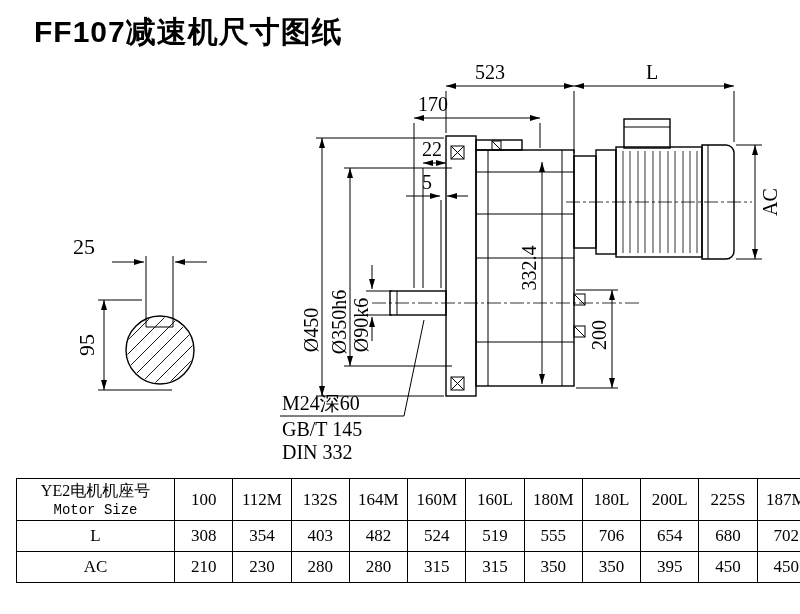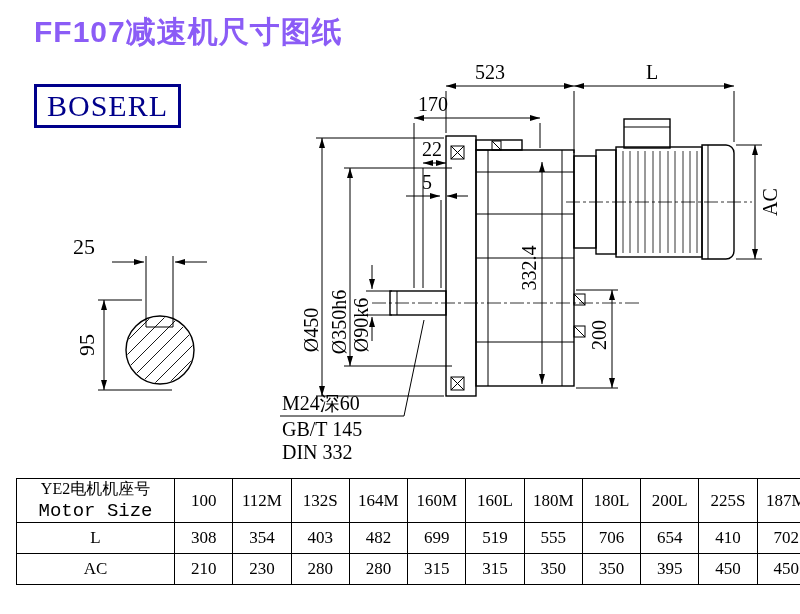--- a/index.html
+++ b/index.html
@@ -1,49 +1,46 @@
 <!DOCTYPE html>
 <html><head>
 <meta charset="utf-8">
 <style>
   * { margin:0; padding:0; box-sizing:border-box; }
   html,body { background:#fff; }
   body { width:800px; height:614px; font-family:"Liberation Sans",sans-serif; }
   .page { position:relative; width:800px; height:614px; background:#fff; overflow:hidden; }
-  .title { position:absolute; left:34px; top:12px; font-size:30px; font-weight:bold; color:#8b5cf6; letter-spacing:1px; font-family:"Liberation Sans",sans-serif; }
+  .title { position:absolute; left:34px; top:12px; font-size:30px; font-weight:bold; color:#000000; letter-spacing:1px; font-family:"Liberation Sans",sans-serif; }
   .brand-box { position:absolute; left:34px; top:84px; width:147px; height:44px; border:3px solid #00008b; display:flex; align-items:center; justify-content:center; background:#fff; }
   .brand-box span { font-family:"Liberation Serif",serif; font-size:30px; color:#00008b; letter-spacing:1px; }
   svg.drawing { position:absolute; left:0; top:0; }
   svg text { font-family:"Liberation Serif",serif; fill:#000; }
   .dt { font-size:20px; }
   .dt-big { font-size:22px; }
   .ol { fill:none; stroke:#000; stroke-width:1.4; }
   .olw { fill:#fff; stroke:#000; stroke-width:1.4; }
   .thin { fill:none; stroke:#000; stroke-width:1; }
   .fin { fill:none; stroke:#000; stroke-width:0.8; }
   .dim { fill:none; stroke:#000; stroke-width:1; }
   .cl { fill:none; stroke:#000; stroke-width:0.8; stroke-dasharray:14 3 3 3; }
   .hatch { stroke:#000; stroke-width:0.9; }
   .dim-table { position:absolute; left:16px; top:478px; width:800px; border-collapse:collapse; table-layout:fixed; background:#fff; }
   .dim-table td { border:1px solid #000; text-align:center; vertical-align:middle; font-family:"Liberation Serif",serif; font-size:17px; color:#000; height:31px; }
   .dim-table tr.header td { height:42px; }
   .hdr-cn { font-size:16px; }
-  .hdr-en { font-family:"Liberation Mono",monospace; font-size:19px; }
+  .hdr-en { font-family:"Liberation Mono",monospace; font-size:14px; }
   .mono { font-family:"Liberation Mono",monospace; }
 </style>
 </head>
 <body>
 
 <div class="page">
 
   <div class="title">FF107减速机尺寸图纸</div>
 
-  <div class="brand-box">
-    <span>BOSERL</span>
-  </div>
 
   <svg class="drawing" width="800" height="478" viewBox="0 0 800 478" xmlns="http://www.w3.org/2000/svg">
     <defs>
       <marker id="arw" markerWidth="10" markerHeight="10" refX="10" refY="5" orient="auto-start-reverse">
         <path d="M0,2 L10,5 L0,8 Z" fill="#000"></path>
       </marker>
       <clipPath id="circClip">
           <circle cx="160" cy="350" r="33"></circle>
         </clipPath>
     </defs>
@@ -223,26 +220,26 @@
         <td class="mono">200L</td>
         <td class="mono">225S</td>
         <td class="mono">187M</td>
       </tr>
       <tr>
         <td class="mono">L</td>
         <td>308</td>
         <td>354</td>
         <td>403</td>
         <td>482</td>
-        <td>699</td>
+        <td>524</td>
         <td>519</td>
         <td>555</td>
         <td>706</td>
         <td>654</td>
-        <td>410</td>
+        <td>680</td>
         <td>702</td>
       </tr>
       <tr>
         <td class="mono">AC</td>
         <td>210</td>
         <td>230</td>
         <td>280</td>
         <td>280</td>
         <td>315</td>
         <td>315</td>

